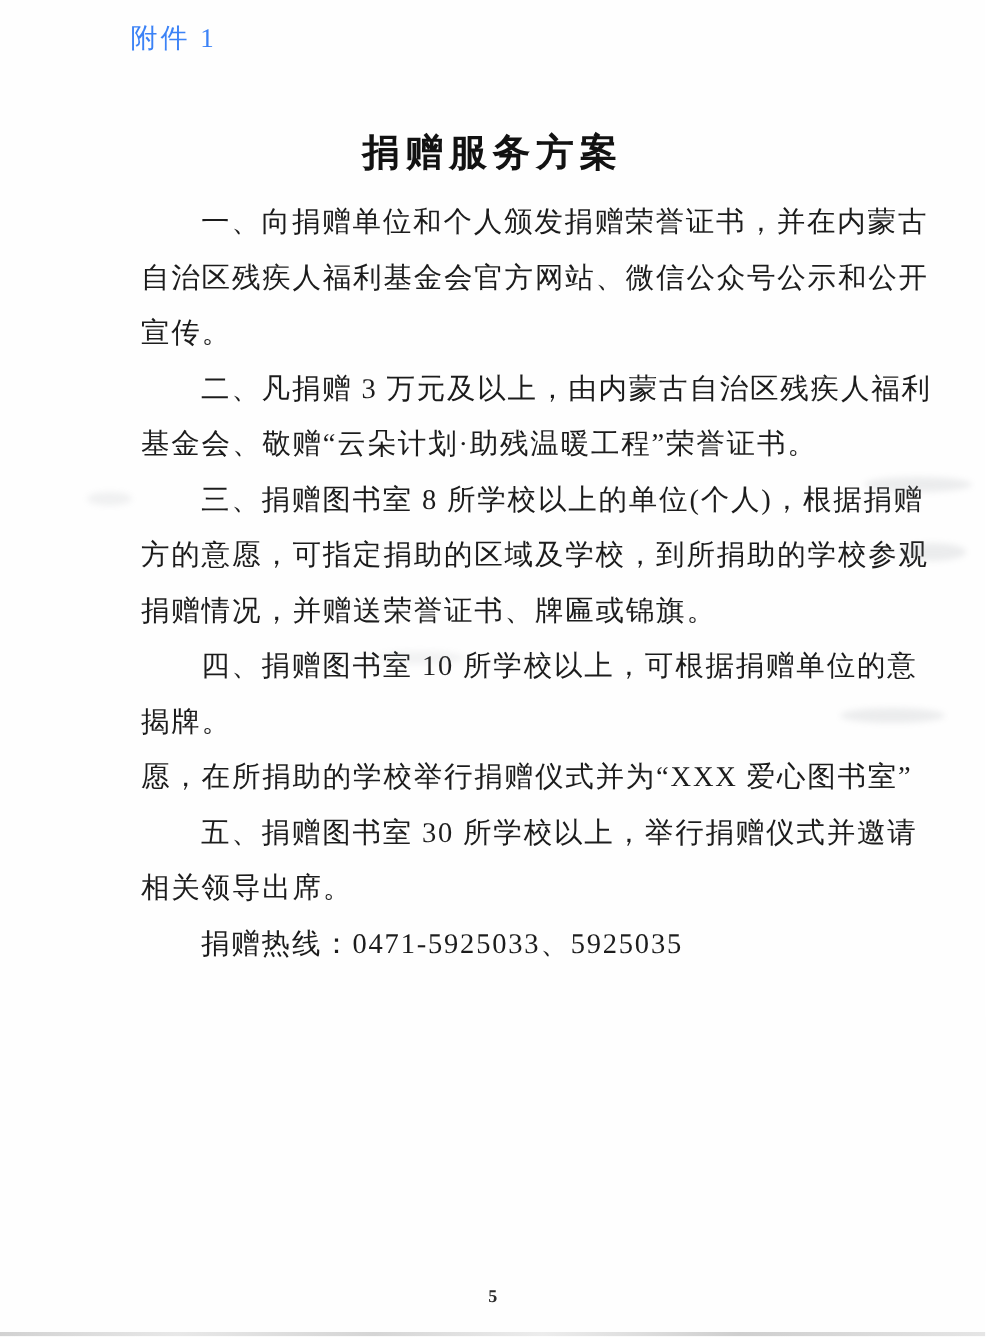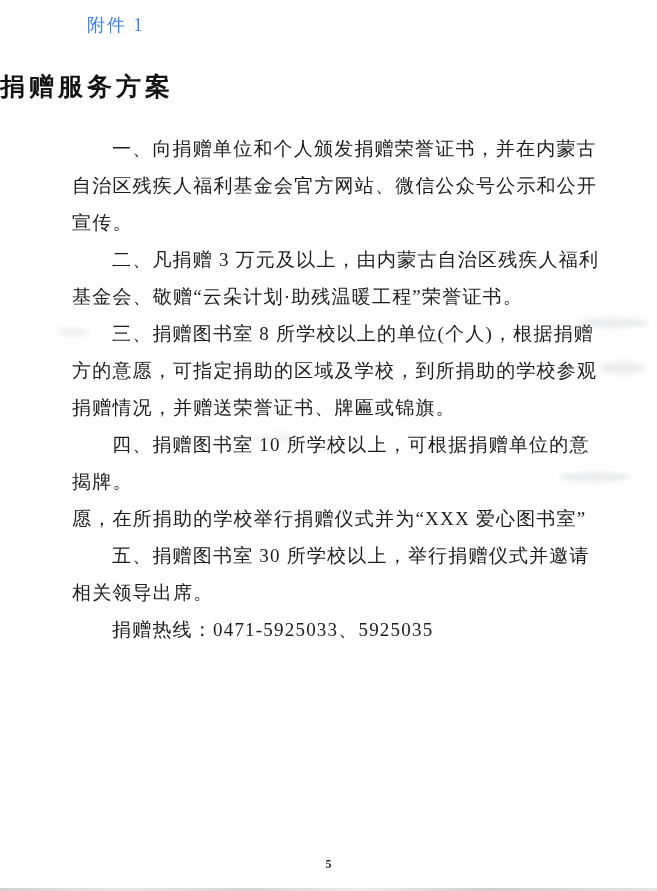--- a/index.html
+++ b/index.html
@@ -22,30 +22,30 @@
     top: 13px;
     font-size: 18px;
     letter-spacing: 2px;
     color: #3b82f6;
   }
   .title {
     position: absolute;
     left: 0;
     right: 0;
     top: 70px;
-    margin: 0;
-    text-align: left;
+    margin: 15px;
+    text-align: center;
     font-size: 25px;
     font-weight: 700;
     letter-spacing: 4px;
     color: #121212;
   }
   .body-block {
     position: absolute;
-    left: 72px;
+    left: 94px;
     top: 130px;
     width: 534px;
     font-size: 19px;
     line-height: 37px;
     letter-spacing: 1.2px;
   }
   .line {
     white-space: nowrap;
     height: 37px;
   }

